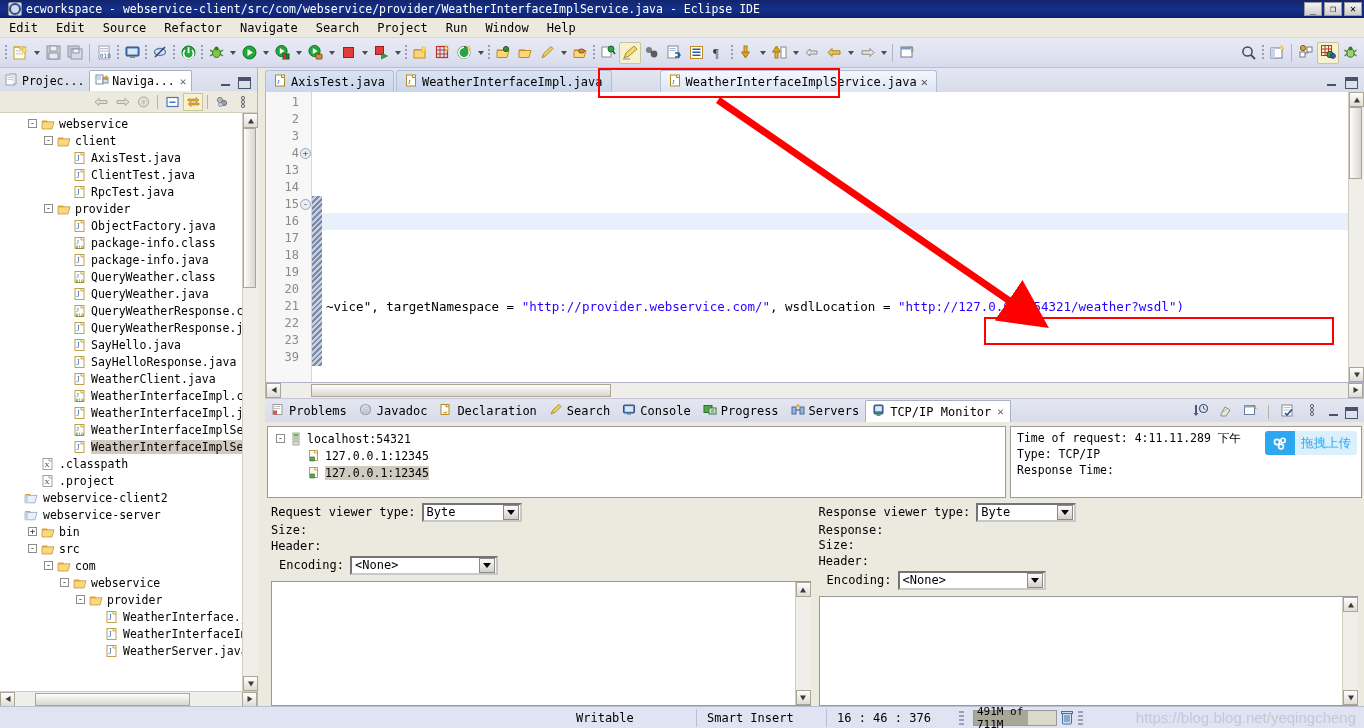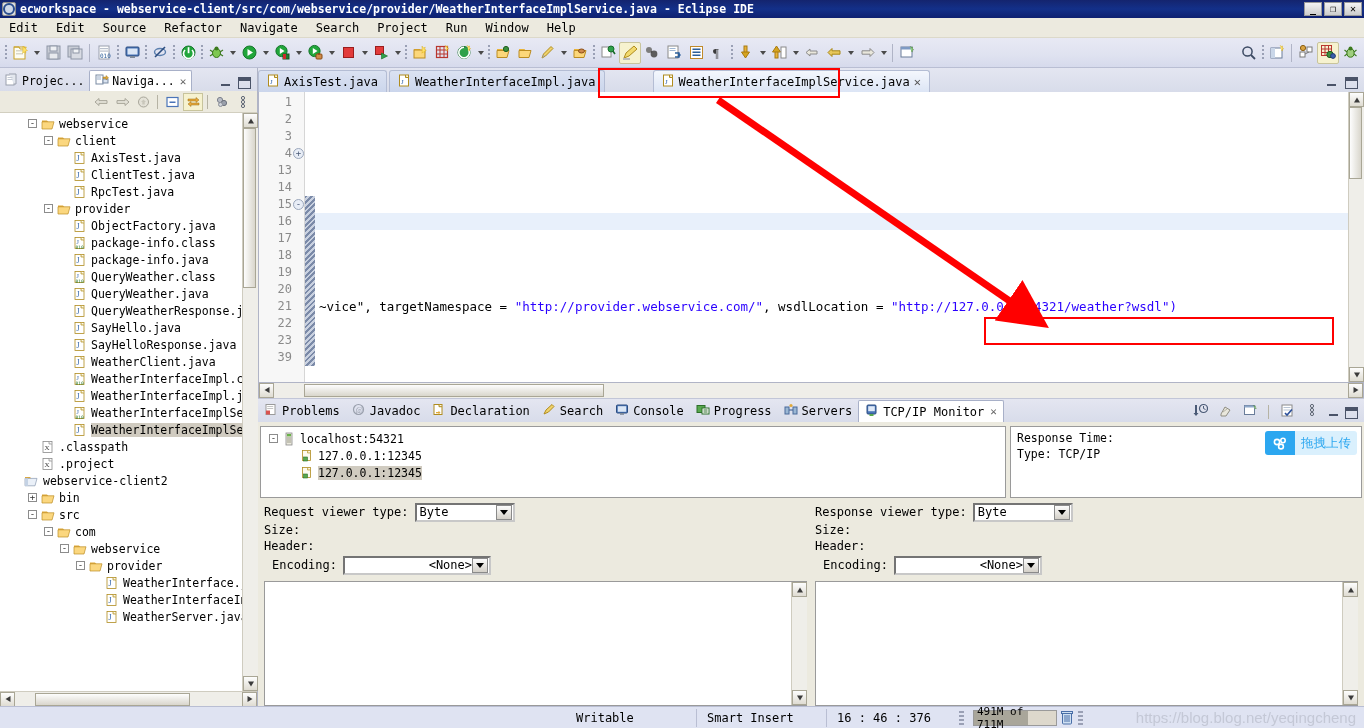--- a/index.html
+++ b/index.html
@@ -19,22 +19,22 @@
   }
 
   
   .titlebar {
     height: 18px;
     background: linear-gradient(to bottom, #14246e 0%, #133089 50%, #0e2070 100%);
     color: #ffffff;
     display: flex; align-items: center;
     font-family: "DejaVu Sans Mono", monospace;
     font-size: 11.5px;
-    font-weight: bold;
-    padding-left: 2px;
+    font-weight: normal;
+    padding-left: 8px;
     flex: 0 0 18px;
   }
   .app-icon {
     width: 14px; height: 14px; margin-right: 4px;
     background: #dfdfdf; border: 1px solid #8d8d8d; border-radius: 2px;
     display: flex; align-items: center; justify-content: center;
     position: relative; flex: 0 0 14px;
   }
   .app-icon::before {
     content: ""; position: absolute;
@@ -86,21 +86,21 @@
   .tb-sep { width: 7px; height: 22px; display:flex; align-items:center; justify-content:center; flex:0 0 7px;}
   .tb-sep::after { content:""; width:1px; height:18px; background:#b0b4c6; }
   .tb-dots { width: 6px; height: 22px; display:flex; align-items:center; justify-content:center; flex:0 0 6px;}
   .tb-dots::after {
     content:""; width:2px; height:16px;
     background: repeating-linear-gradient(to bottom,#9aa0b5 0 2px,transparent 2px 4px);
   }
   .tb-spacer { flex: 1 1 auto; }
 
   
-  .body { flex: 1 1 auto; display: flex; min-height: 0; background:#eceadf; }
+  .body { flex: 1 1 auto; display: flex; min-height: 0; background:#eceadf;gap:7px; }
 
   
   .leftpanel { width: 258px; flex: 0 0 258px; display: flex; flex-direction: column; min-height:0;
                border-right:1px solid #b0b4c6; background:#eceadf;}
   .panel-tabs {
     height: 23px; flex: 0 0 23px; display: flex; align-items: flex-end;
     background: linear-gradient(to bottom,#e4e6f1,#d8dcea);
     position: relative;
   }
   .ptab {
@@ -246,21 +246,21 @@
   .mon-tree { flex: 1 1 auto; background:#fff; border:1px solid #9a9a9a; padding: 3px 4px;
               font-family:"DejaVu Sans Mono", monospace; font-size:11.5px; }
   .mon-info { width: 352px; flex:0 0 352px; background:#fff; border:1px solid #9a9a9a; padding: 3px 6px;
               font-family:"DejaVu Sans Mono", monospace; font-size:11.5px; position:relative; }
   .mon-info div { line-height: 16px; }
 
   .viewers { display:flex; flex: 1 1 auto; min-height:0; gap: 8px; padding: 4px 4px 0 4px;}
   .vcol { flex: 1 1 50%; display:flex; flex-direction:column; min-width:0; }
   .vrow { display:flex; align-items:center; gap:6px; height:20px;
           font-family:"DejaVu Sans Mono", monospace; font-size:12px;}
-  .vrow.ind { padding-left: 8px; text-align: right; }
+  .vrow.ind { padding-left: 8px; }
   .combo {
     height: 19px; border: 2px inset #c8c8c8; background:#fff;
     display:flex; align-items:center; font-family:"DejaVu Sans Mono", monospace; font-size:12px;
     padding-left:3px; position:relative;
   }
   .combo .cval { flex:1 1 auto; }
   .combo .carrow {
     width:16px; height:15px; background: linear-gradient(to bottom,#fcfcfc,#d4d0c8);
     border:1px solid #8a8a8a; display:flex; align-items:center; justify-content:center; margin-right:1px;
   }
@@ -842,20 +842,33 @@
               </span>
               <span class="tlabel">QueryWeather.java</span>
             </div>
             <div class="trow">
               <span class="ind" style="width: 60px;"></span>
               <span class="twist none"></span>
               <span class="ticon">
                 <svg width="14" height="14" viewBox="0 0 14 14">
                   <rect x="2" y="1.5" width="9" height="11" fill="#fff" stroke="#b08c1e" stroke-width="0.8"></rect>
                   <path d="M8 1.5 v2.5 h3" fill="#f5ecc4" stroke="#b08c1e" stroke-width="0.7"></path>
+                  <text x="3.4" y="8" font-size="6" fill="#2b5fa8" font-family="serif">J</text>
+                  <text x="2.4" y="12.5" font-size="4.6" fill="#2b7a2b" font-family="monospace">010</text>
+                </svg>
+              </span>
+              <span class="tlabel">QueryWeatherResponse.c</span>
+            </div>
+            <div class="trow">
+              <span class="ind" style="width: 60px;"></span>
+              <span class="twist none"></span>
+              <span class="ticon">
+                <svg width="14" height="14" viewBox="0 0 14 14">
+                  <rect x="2" y="1.5" width="9" height="11" fill="#fff" stroke="#b08c1e" stroke-width="0.8"></rect>
+                  <path d="M8 1.5 v2.5 h3" fill="#f5ecc4" stroke="#b08c1e" stroke-width="0.7"></path>
                   <text x="3.6" y="10" font-size="7.5" fill="#2b5fa8" font-family="serif">J</text>
                 </svg>
               </span>
               <span class="tlabel">QueryWeatherResponse.j</span>
             </div>
             <div class="trow">
               <span class="ind" style="width: 60px;"></span>
               <span class="twist none"></span>
               <span class="ticon">
                 <svg width="14" height="14" viewBox="0 0 14 14">
@@ -968,20 +981,32 @@
               <span class="ind" style="width: 12px;"></span>
               <span class="twist none"></span>
               <span class="ticon">
                 <svg width="16" height="14" viewBox="0 0 16 14">
                   <path d="M1 3 h5 l1.3 1.6 h-6.3z" fill="#e0a93a"></path>
                   <path d="M1 4.4 h12 l-2 7.4 h-10z" fill="#eaf0f8" stroke="#8a9ab0" stroke-width="0.7"></path>
                   <rect x="1" y="4.4" width="3" height="7.4" fill="#c4d2e4"></rect>
                 </svg>
               </span>
               <span class="tlabel">webservice-client2</span>
+            </div>
+            <div class="trow">
+              <span class="ind" style="width: 12px;"></span>
+              <span class="twist none"></span>
+              <span class="ticon">
+                <svg width="16" height="14" viewBox="0 0 16 14">
+                  <path d="M1 3 h5 l1.3 1.6 h-6.3z" fill="#e0a93a"></path>
+                  <path d="M1 4.4 h12 l-2 7.4 h-10z" fill="#eaf0f8" stroke="#8a9ab0" stroke-width="0.7"></path>
+                  <rect x="1" y="4.4" width="3" height="7.4" fill="#c4d2e4"></rect>
+                </svg>
+              </span>
+              <span class="tlabel">webservice-server</span>
             </div>
             <div class="trow">
               <span class="ind" style="width: 28px;"></span>
               <span class="twist">+</span>
               <span class="ticon">
                 <svg width="15" height="14" viewBox="0 0 15 14">
                   <path d="M1 3.5 h5 l1.3 1.6 h-6.3z" fill="#e0a93a"></path>
                   <path d="M1 4.8 h12 l-2 7.2 h-10z" fill="#fbd77f" stroke="#bb8c22" stroke-width="0.7"></path>
                 </svg>
               </span>
@@ -1363,22 +1388,23 @@
                     <svg width="14" height="14" viewBox="0 0 14 14">
                       <rect x="2.5" y="1.5" width="8" height="10" fill="#fdfaf0" stroke="#b08c1e" stroke-width="0.8"></rect>
                       <path d="M7.5 1.5 v2.5 h3" fill="#f3e6b8" stroke="#b08c1e" stroke-width="0.6"></path>
                       <rect x="3.5" y="8" width="4" height="4" fill="#58a84e" stroke="#2d6e2a" stroke-width="0.6"></rect>
                     </svg>
                   </span>
                   <span class="tlabel">127.0.0.1:12345</span>
                 </div>
               </div>
             <div class="mon-info">
+              <div>Time of request: 4:11.11.289 下午</div>
+              <div>Type: TCP/IP</div>
               <div>Response Time:</div>
-              <div>Type: TCP/IP</div>
               <div class="pan-chip">
                 <div class="pan-l">
                   <svg width="18" height="16" viewBox="0 0 18 16">
                       <circle cx="6" cy="7" r="2.6" fill="none" stroke="#fff" stroke-width="1.6"></circle>
                       <circle cx="12" cy="5.5" r="2.2" fill="none" stroke="#fff" stroke-width="1.6"></circle>
                       <circle cx="10" cy="11.5" r="2.4" fill="none" stroke="#fff" stroke-width="1.6"></circle>
                     </svg>
                 </div>
                 <div class="pan-r">拖拽上传</div>
               </div>
@@ -1424,20 +1450,21 @@
             </div>
 
             <div class="vcol">
               <div class="vrow">
                 <span>Response viewer type:</span>
                 <div class="combo" style="width:100px;">
                   <span class="cval">Byte</span>
                   <span class="carrow"></span>
                 </div>
               </div>
+              <div class="vrow" style="height:15px;">Response:</div>
               <div class="vrow" style="height:15px;">Size:</div>
               <div class="vrow" style="height:18px;">Header:</div>
               <div class="vrow ind">
                 <span>Encoding:</span>
                 <div class="combo" style="width:148px;">
                   <span class="cval">&lt;None&gt;</span>
                   <span class="carrow"></span>
                 </div>
               </div>
               <div style="height:6px;"></div>

